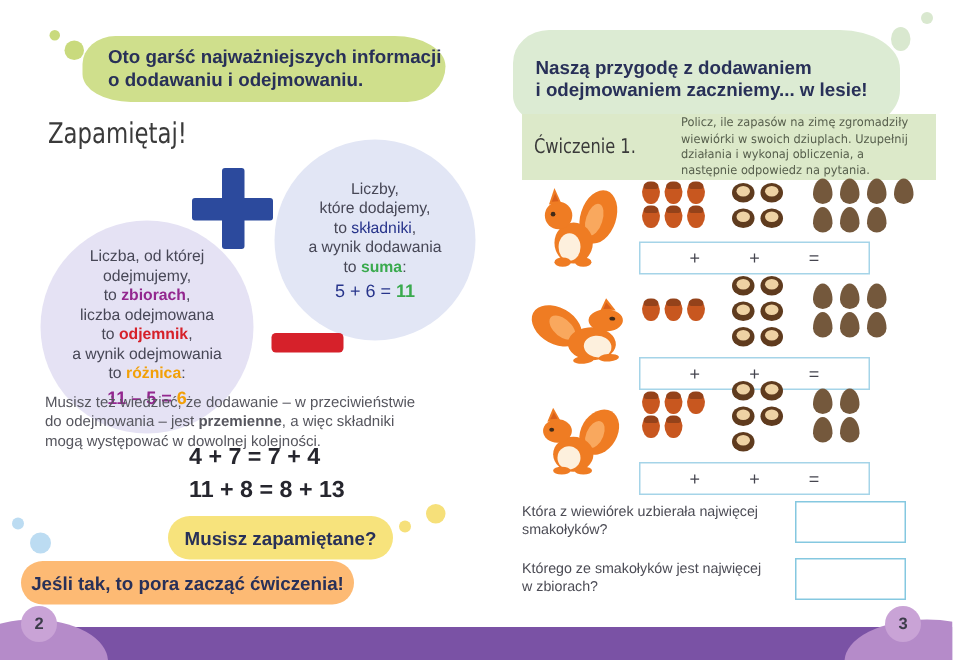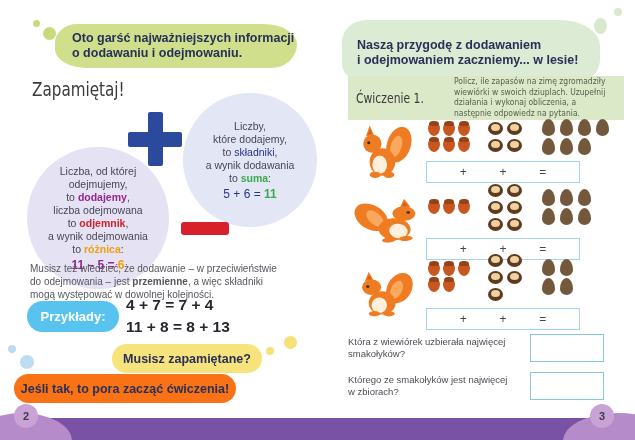--- a/index.html
+++ b/index.html
@@ -4,21 +4,21 @@
 <style>
   html,body{margin:0;padding:0;}
   body{font-family:"Liberation Sans",sans-serif;background:#fff;}
   #book{position:relative;width:635px;height:440px;background:#ffffff;overflow:hidden;}
   .dot{position:absolute;border-radius:50%;}
   
   .bubble{position:absolute;display:flex;flex-direction:column;justify-content:center;font-weight:bold;color:#283058;}
   .intro-left{left:55px;top:24px;width:225px;height:44px;background:#cfdf8c;border-radius:26px 40px 30px 38px/22px 24px 28px 22px;font-size:12.5px;line-height:15px;padding-left:17px;}
   .intro-right{left:342px;top:20px;width:243px;height:66px;background:#dcebd3;border-radius:24px 40px 34px 36px/22px 26px 26px 22px;font-size:12.5px;line-height:15px;padding-left:15px;}
   .bubble-yellow{left:112px;top:344px;width:150px;height:29px;background:#f7e37c;border-radius:16px;font-size:12.5px;align-items:center;}
-  .bubble-blue{left:14px;top:374px;width:222px;height:29px;background:#f97316;border-radius:16px;font-size:12.5px;align-items:center;}
+  .bubble-blue{left:14px;top:374px;width:222px;height:29px;background:#fdba74;border-radius:16px;font-size:12.5px;align-items:center;}
   
   .script{font-family:"DejaVu Sans",sans-serif;color:#3a3a3a;transform:scaleX(0.8);transform-origin:left center;white-space:nowrap;}
   .heading{position:absolute;left:32px;top:78px;font-size:19px;}
   
   .circle{position:absolute;border-radius:50%;text-align:center;color:#474756;font-size:10.5px;line-height:13px;display:flex;flex-direction:column;justify-content:center;}
   .circle-add{left:183px;top:93px;width:134px;height:134px;background:#e2e6f5;}
   .circle-sub{left:27px;top:147px;width:142px;height:142px;background:#e5e2f4;}
   .term-navy{color:#27348b;font-weight:normal;}
   .term-green{color:#3aaa4e;font-weight:bold;}
   .term-purple{color:#93278f;font-weight:bold;}
@@ -96,33 +96,32 @@
     <span>które dodajemy,</span>
     <span><span>to </span><span class="term-navy">składniki</span><span>,</span></span>
     <span>a wynik dodawania</span>
     <span><span>to </span><span class="term-green">suma</span><span>:</span></span>
     <span class="eq"><span class="term-navy">5 + 6 = </span><span class="term-green">11</span></span>
   </div>
 
   <div class="circle circle-sub">
     <span>Liczba, od której</span>
     <span>odejmujemy,</span>
-    <span><span>to </span><span class="term-purple">dodajemy</span><span>,</span></span>
+    <span><span>to </span><span class="term-purple">zbiorach</span><span>,</span></span>
     <span>liczba odejmowana</span>
     <span><span>to </span><span class="term-red">odjemnik</span><span>,</span></span>
     <span>a wynik odejmowania</span>
     <span><span>to </span><span class="term-orange">różnica</span><span>:</span></span>
     <span class="eq"><span class="term-purple">11 – 5 = </span><span class="term-orange">6</span></span>
   </div>
 
   <div class="minus-sign"></div>
 
   <div class="note"><span>Musisz też wiedzieć, że dodawanie – w przeciwieństwie do odejmowania – jest </span><b>przemienne</b><span>, a więc składniki mogą występować w dowolnej kolejności.</span></div>
 
-  <div class="examples-label">Przykłady:</div>
   <div class="examples">
     <div>4 + 7 = 7 + 4</div>
     <div>11 + 8 = 8 + 13</div>
   </div>
 
   <div class="bubble bubble-yellow">
       <span>Musisz zapamiętane?</span>
     </div>
   <div class="bubble bubble-blue">
       <span>Jeśli tak, to pora zacząć ćwiczenia!</span>

